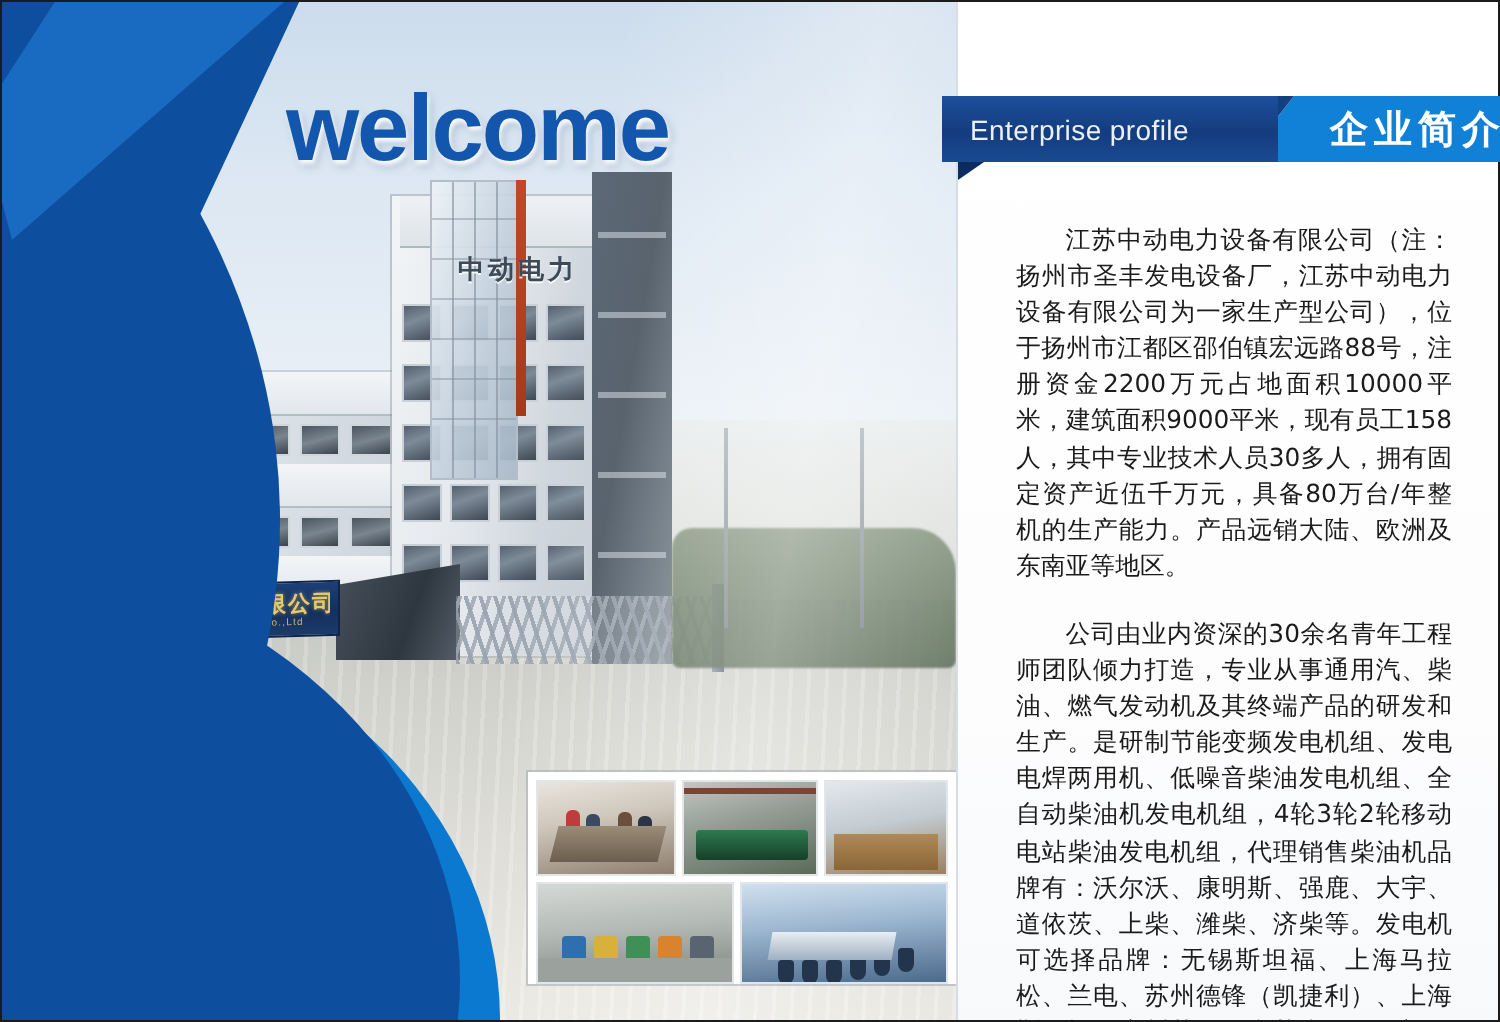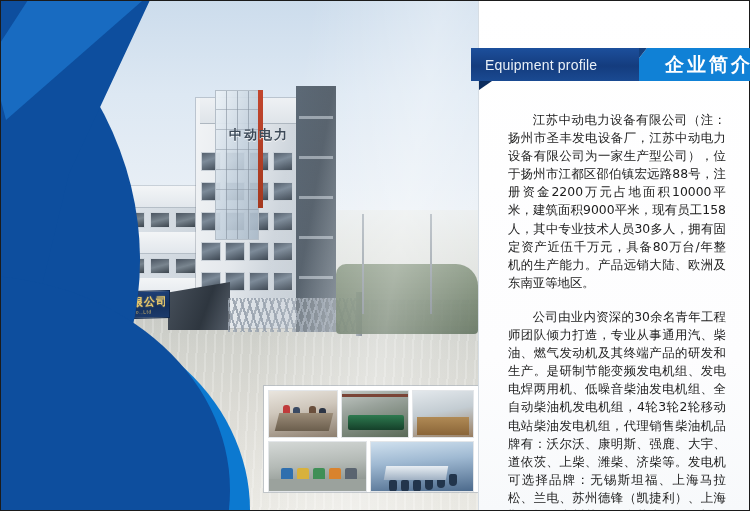--- a/index.html
+++ b/index.html
@@ -443,20 +443,21 @@
 
       <div class="photo-sheen"></div>
     </div>
 
     <div class="swoosh-dark"></div>
     <div class="swoosh-dark2"></div>
     <div class="swoosh-bright-top"></div>
     <div class="swoosh-bright"></div>
     <div class="swoosh-mid"></div>
 
+    <div class="welcome">welcome</div>
 
     <div class="photo-grid">
       <div class="pg-row top">
         <div class="pg-cell pg-c1">
           <span class="p" style="left:14px;top:14px;background:#c03b3b"></span>
           <span class="p" style="left:24px;top:16px;background:#3a4a63"></span>
           <span class="p" style="left:40px;top:15px;background:#6a4f3c"></span>
           <span class="p" style="left:50px;top:17px;background:#2c3545"></span>
         </div>
         <div class="pg-cell pg-c2">
@@ -483,21 +484,21 @@
       </div>
     </div>
   </div>
 
   <div class="right-panel">
     <div class="right-bg-tint"></div>
 
     <div class="banner">
       <div class="banner-cn">企业简介</div>
       <div class="banner-shade"></div>
-      <div class="banner-en">Equipment profile</div>
+      <div class="banner-en">Enterprise profile</div>
       <div class="banner-tail"></div>
     </div>
 
     <div class="profile-text">
       <p>江苏中动电力设备有限公司（注：扬州市圣丰发电设备厂，江苏中动电力设备有限公司为一家生产型公司），位于扬州市江都区邵伯镇宏远路88号，注册资金2200万元占地面积10000平米，建筑面积9000平米，现有员工158人，其中专业技术人员30多人，拥有固定资产近伍千万元，具备80万台/年整机的生产能力。产品远销大陆、欧洲及东南亚等地区。</p>
       <p>公司由业内资深的30余名青年工程师团队倾力打造，专业从事通用汽、柴油、燃气发动机及其终端产品的研发和生产。是研制节能变频发电机组、发电电焊两用机、低噪音柴油发电机组、全自动柴油机发电机组，4轮3轮2轮移动电站柴油发电机组，代理销售柴油机品牌有：沃尔沃、康明斯、强鹿、大宇、道依茨、上柴、潍柴、济柴等。发电机可选择品牌：无锡斯坦福、上海马拉松、兰电、苏州德锋（凯捷利）、上海斯坦福、广州英格、利莱森玛、西门子发电机等。 以'圣丰'为主导品牌的产品集各家之所长，技术领先，匹配合理，美观大方，性能卓越！准确的市场和产品定位，最优化的性价比，精明着客户的选择。广泛应用于国内外各大行业，如工厂、酒店、房地产、楼宇、铁路、石油、矿山、电信系统等。</p>
     </div>
   </div>
 
   <div class="frame"></div>

